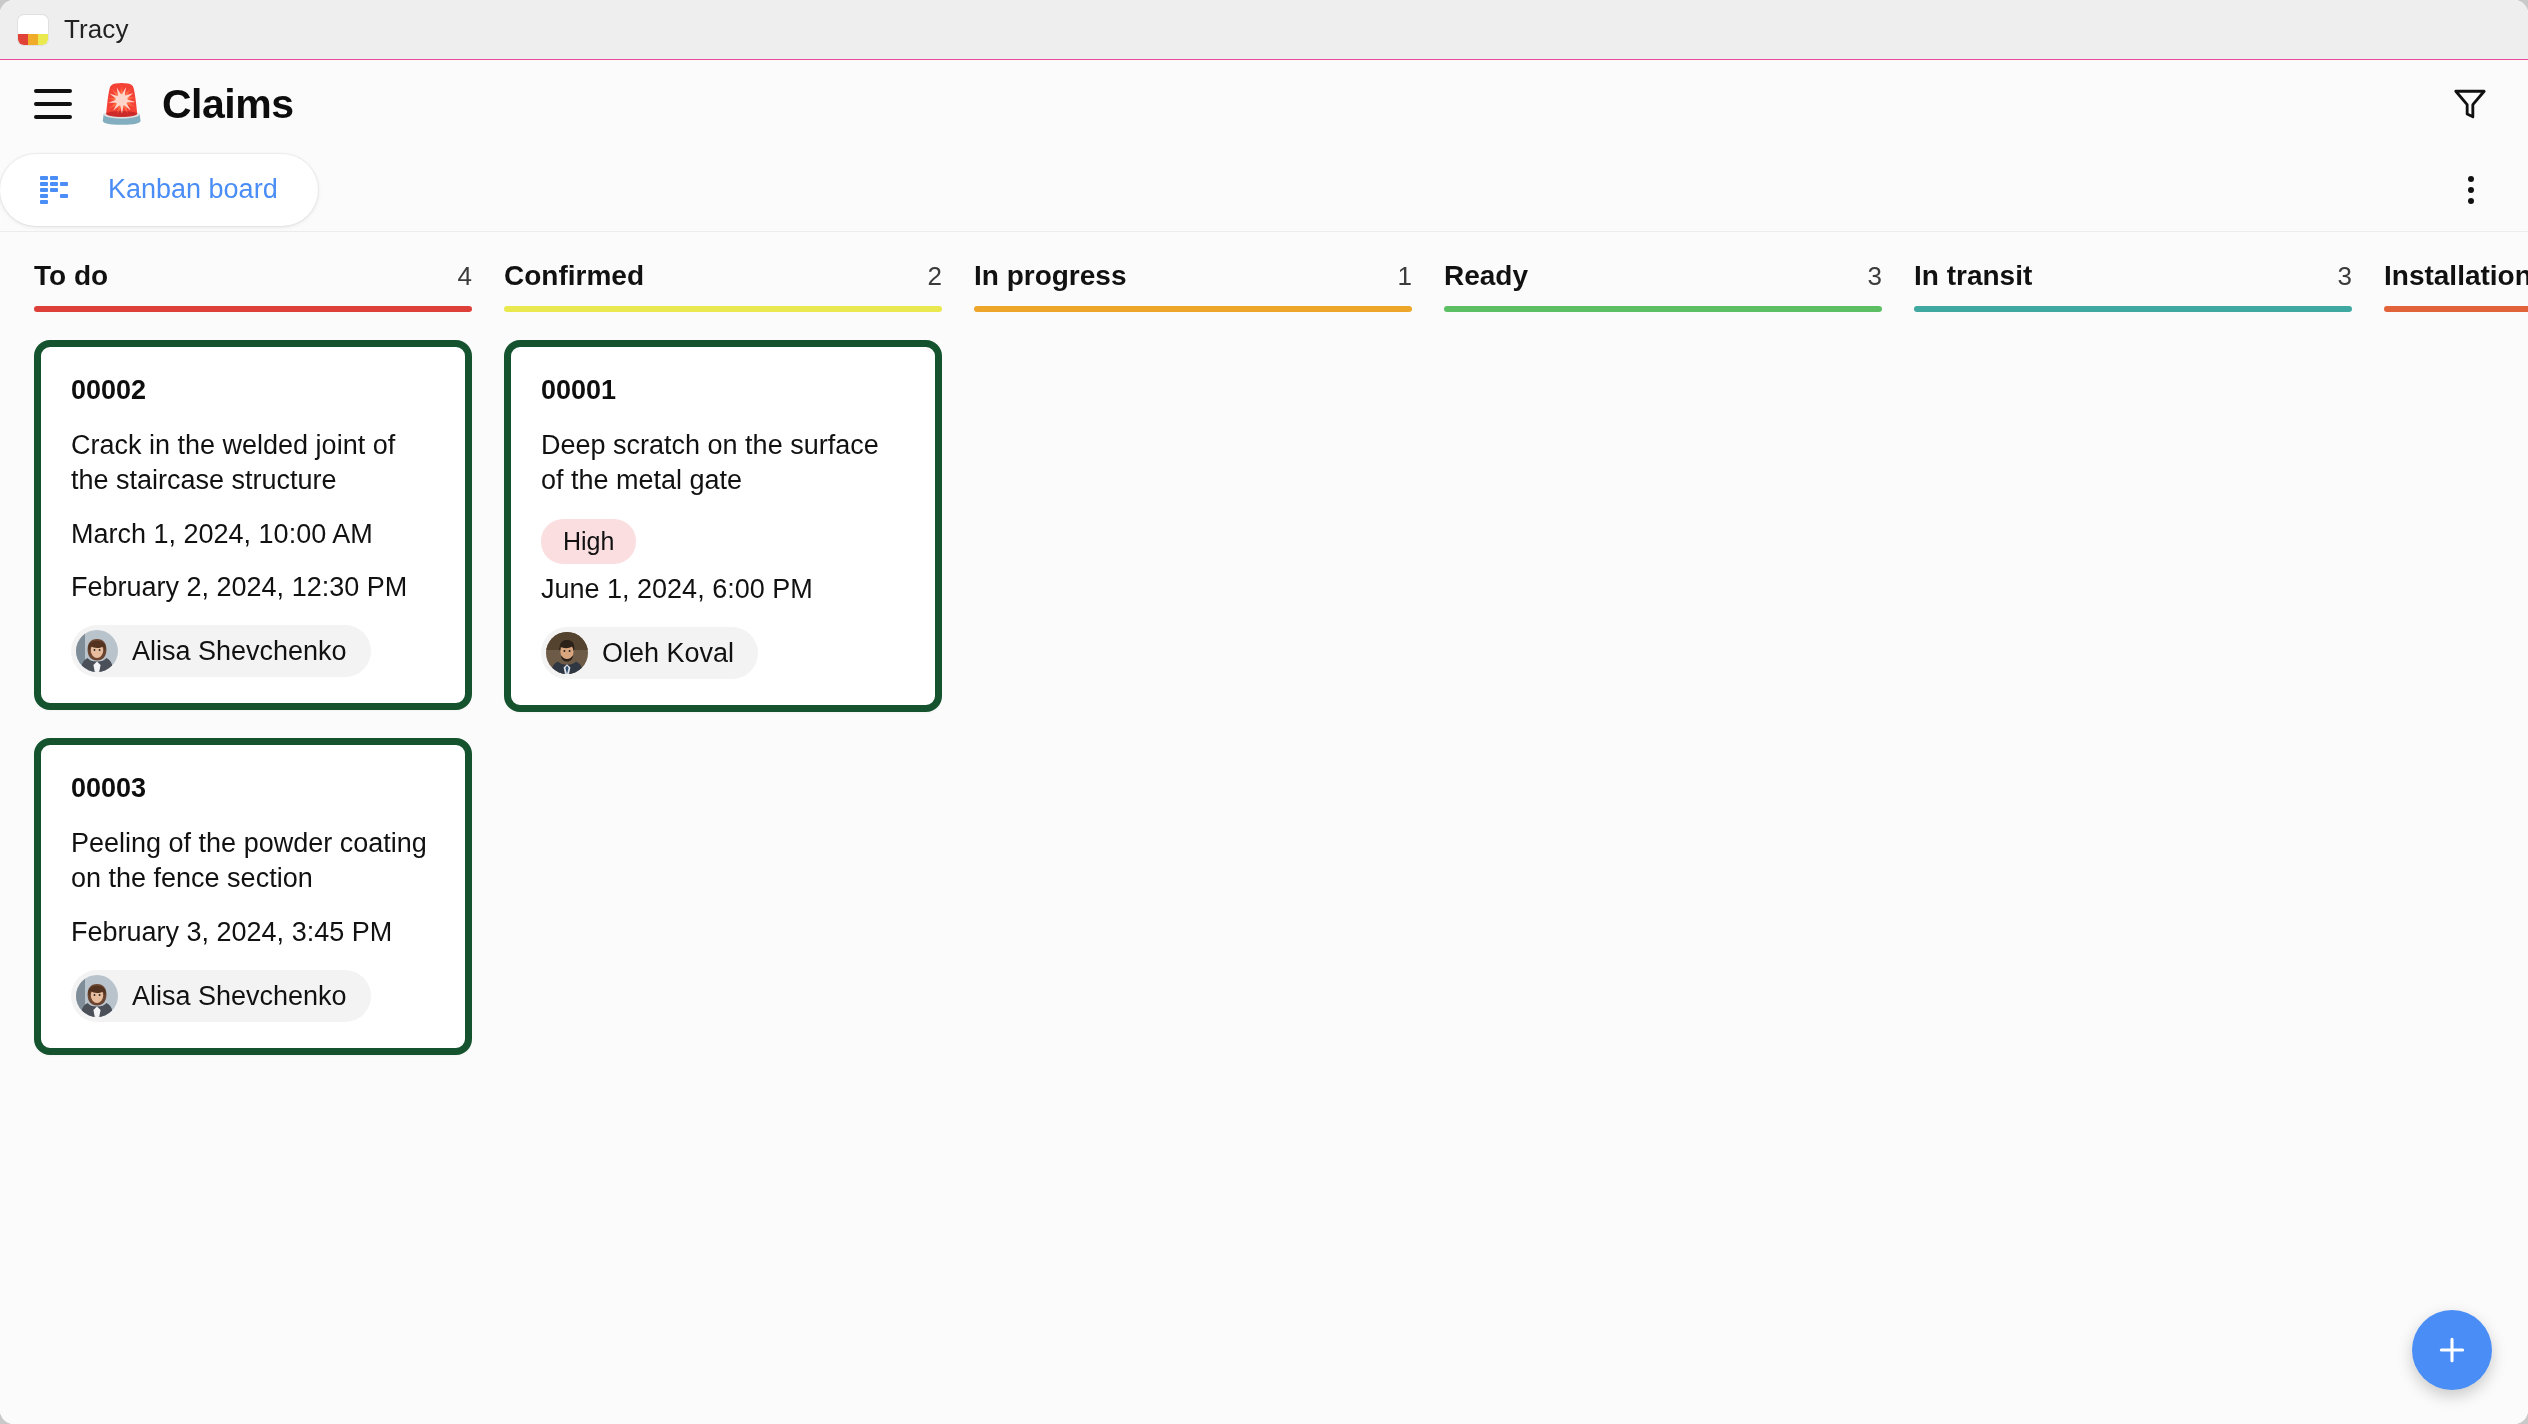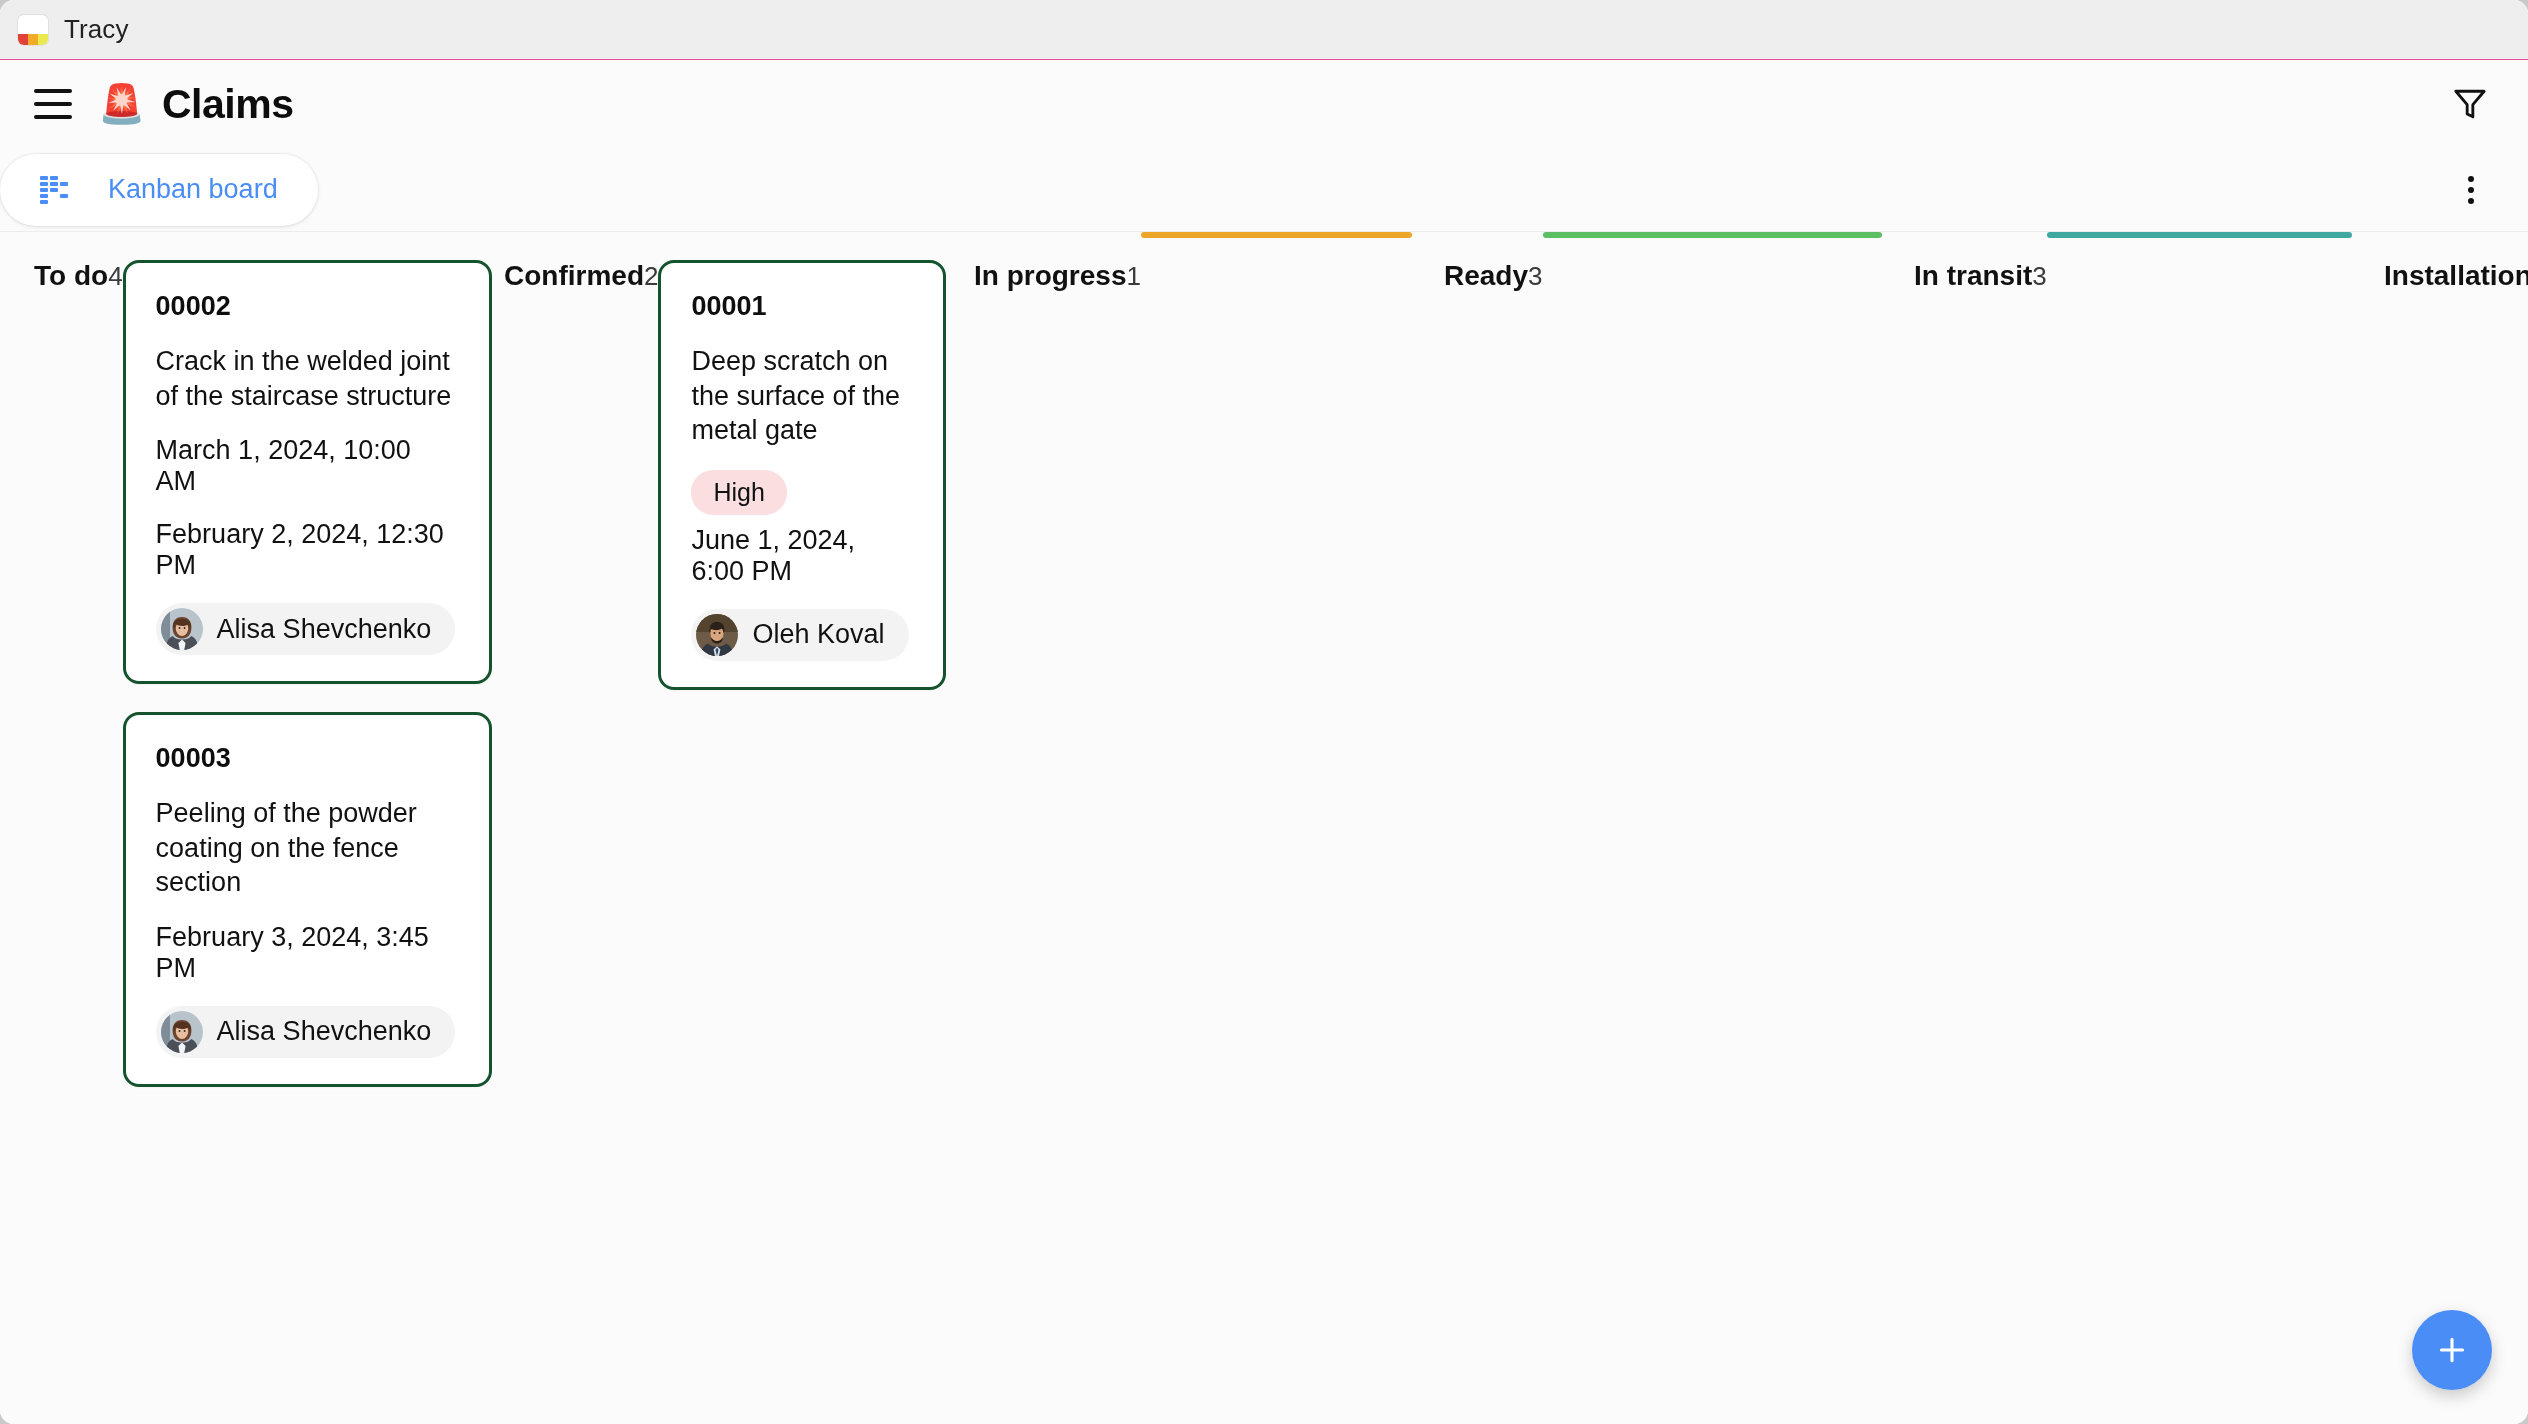--- a/index.html
+++ b/index.html
@@ -154,20 +154,21 @@
   .columns {
     display: flex;
     height: 100%;
     padding-left: 34px;
   }
   .column {
     flex: 0 0 470px;
     width: 470px;
     padding-right: 32px;
     display: flex;
+    flex-direction: column;
   }
   .col-head {
     display: flex;
     align-items: baseline;
     padding-top: 28px;
     padding-bottom: 14px;
   }
   .col-title {
     font-size: 28px;
     font-weight: 700;
@@ -187,21 +188,21 @@
   }
   .col-cards {
     padding-top: 28px;
     display: flex;
     flex-direction: column;
     gap: 28px;
   }
 
   .card {
     background: #ffffff;
-    border: 3px solid #14532d;
+    border: 7px solid #14532d;
     border-radius: 16px;
     padding: 28px 34px 26px 30px;
     box-shadow: 0 1px 2px rgba(0,0,0,.035);
     cursor: pointer;
   }
   .card-id {
     font-size: 27px;
     font-weight: 700;
     color: #0e0e0e;
     margin-bottom: 22px;

